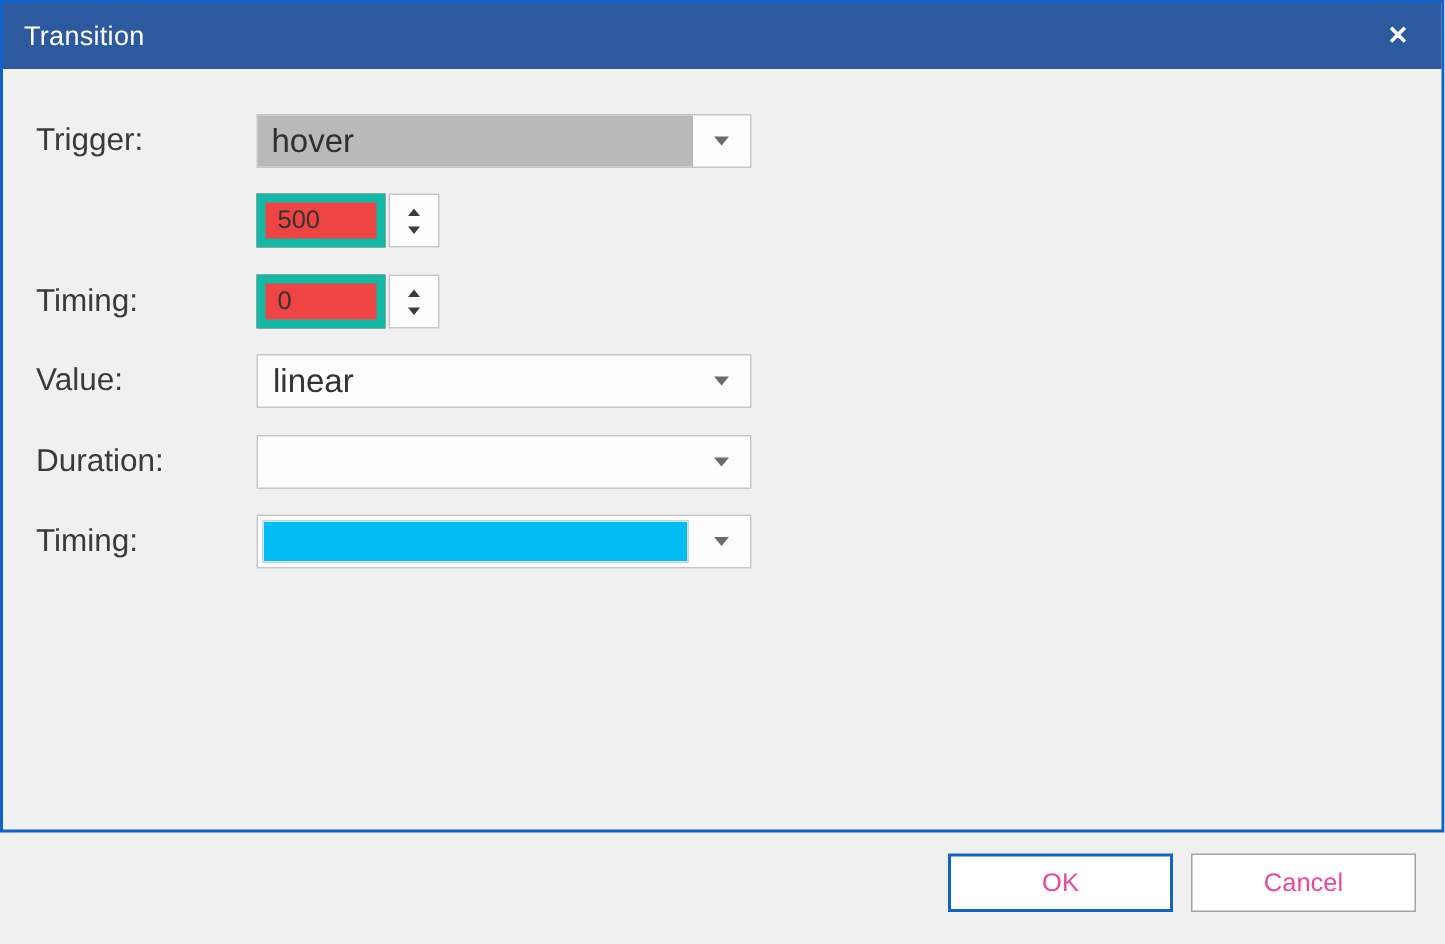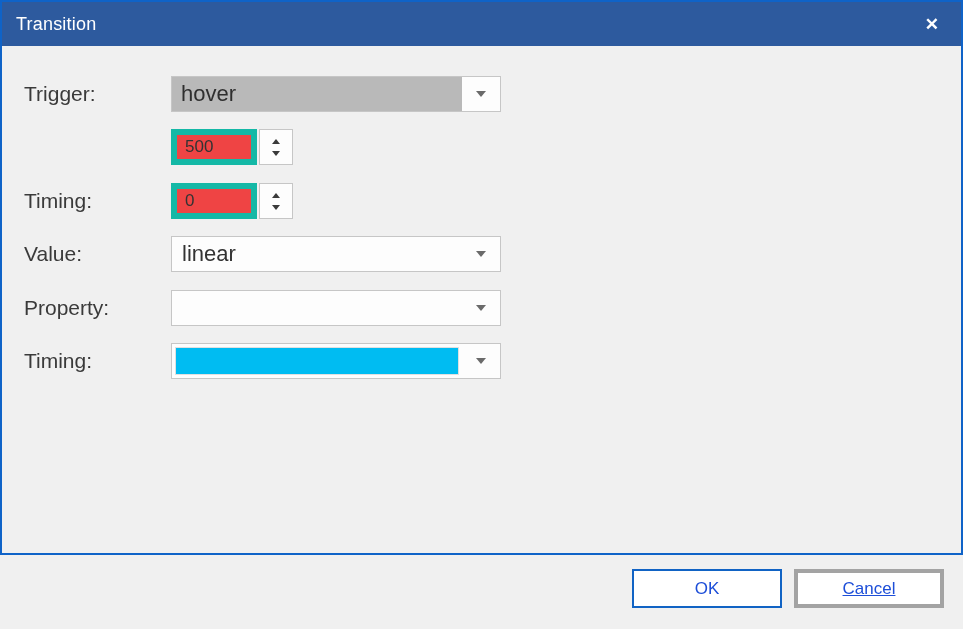--- a/index.html
+++ b/index.html
@@ -101,26 +101,26 @@
     border-right: 4px solid transparent;
   }
   .spin-up   { border-bottom: 5px solid #3a3a3a; }
   .spin-down { border-top: 5px solid #3a3a3a; }
   .btn {
     position: absolute; top: 567px;
     width: 150px; height: 39px;
     background: #ffffff;
     font-family: "Liberation Sans", sans-serif;
     font-size: 17px;
-    color: #1d4ed8;
+    color: #ec4899;
     display: flex; align-items: center; justify-content: center;
     cursor: pointer;
   }
   .btn.primary { left: 630px; border: 2px solid #1163c4; }
-  .btn.secondary { left: 792px; border: 4px solid #a3a3a3; text-decoration: underline; }
+  .btn.secondary { left: 792px; border: 1px solid #a3a3a3; }
 </style>
 </head>
 <body>
 
 <div class="dialog">
 
   <div class="titlebar">
     <span class="title">Transition</span>
     <span class="close-btn">✕</span>
   </div>
@@ -143,21 +143,21 @@
     <span class="spin-up"></span>
     <span class="spin-down"></span>
   </div>
 
   <span class="label" style="top: 234px;">Value:</span>
   <div class="combo" style="top: 234px;">
     <div class="text">linear</div>
     <span class="dd-arrow"></span>
   </div>
 
-  <span class="label" style="top: 288px;">Property:</span>
+  <span class="label" style="top: 288px;">Duration:</span>
   <div class="combo" style="top: 288px;">
     <span class="dd-arrow"></span>
   </div>
 
   <span class="label" style="top: 341px;">Timing:</span>
   <div class="combo" style="top: 341px;">
     <div class="swatch" style="background-color: rgb(0, 188, 242);"></div>
     <span class="dd-arrow"></span>
   </div>
 

